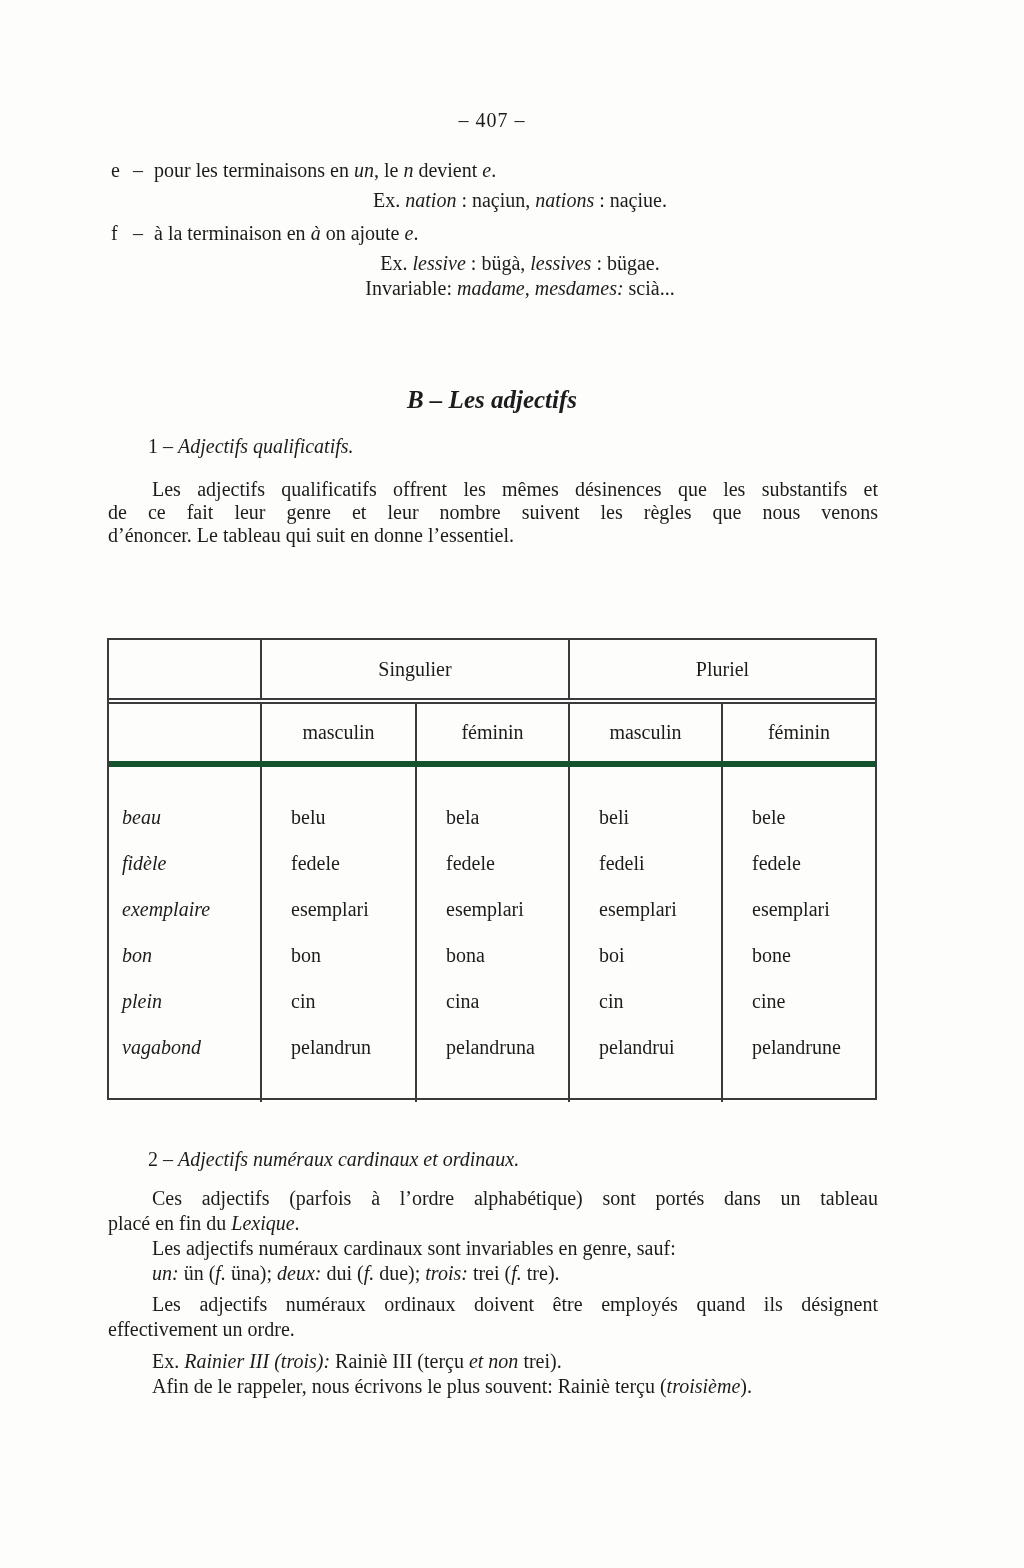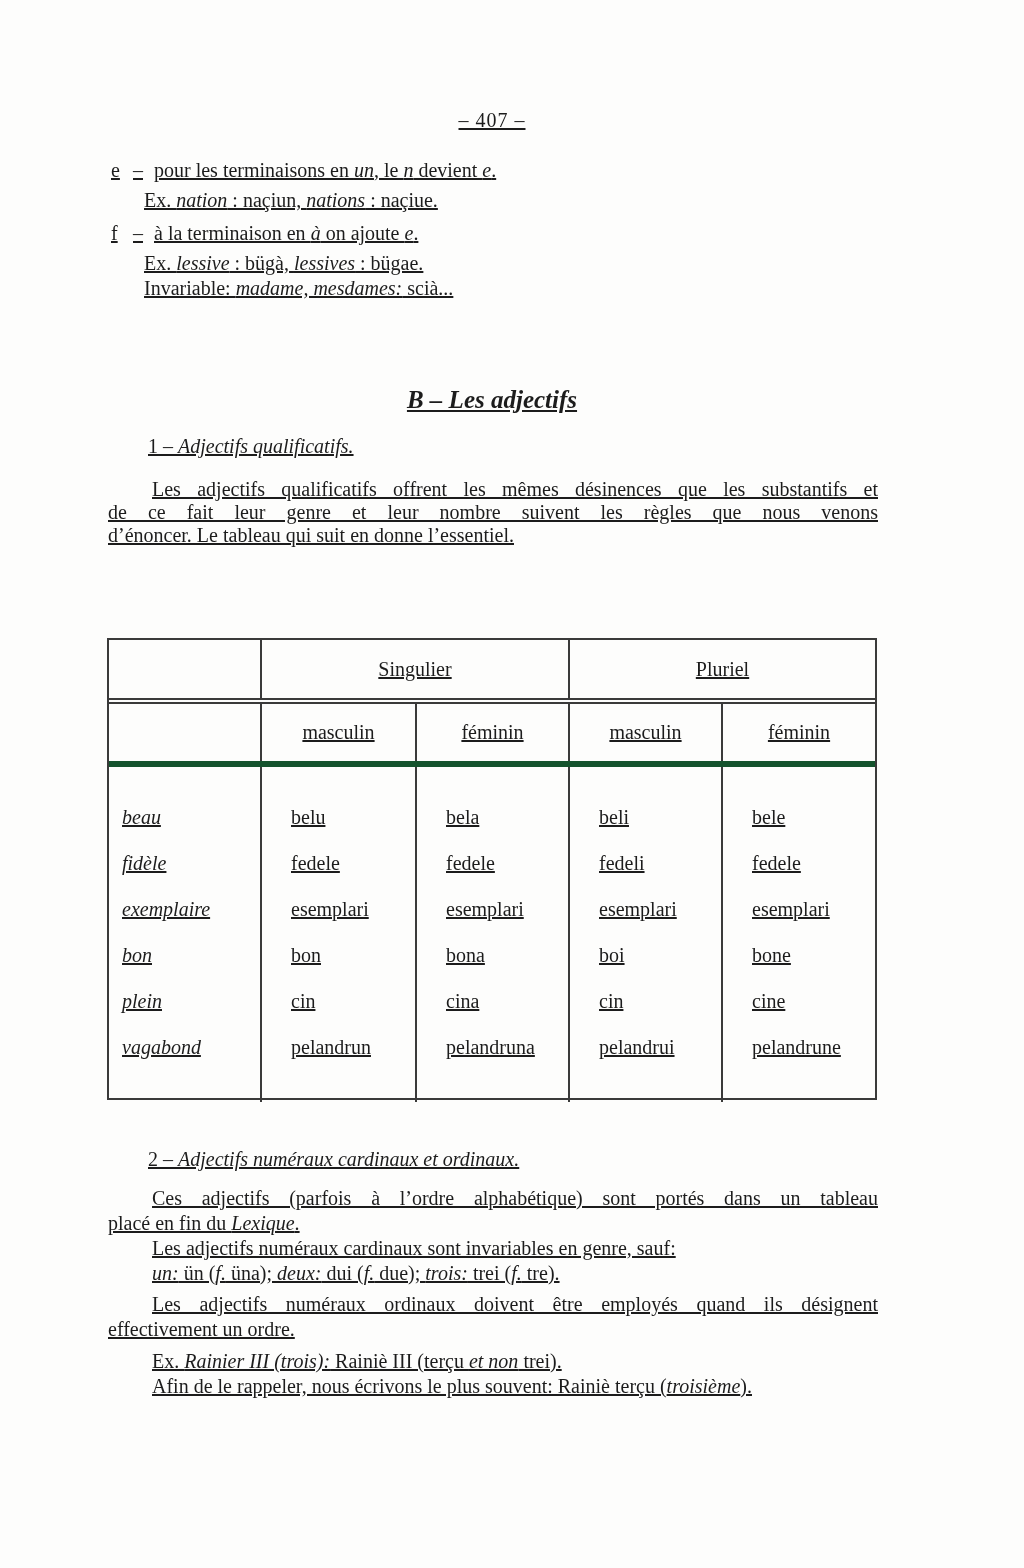--- a/index.html
+++ b/index.html
@@ -5,32 +5,32 @@
   html,body{margin:0;padding:0;background:#ffffff;}
   .page{
     position:relative;
     width:1024px;height:1568px;
     background:#fdfdfc;
     color:#1c1c1c;
     font-family:"Liberation Serif", serif;
     font-size:20px;
     overflow:hidden;
   }
-  .abs{position:absolute;text-decoration:underline;}
+  .abs{position:absolute;}
   i{font-style:italic;}
 
   
   .pagenum{left:107px;top:108px;width:770px;text-align:center;line-height:24px;letter-spacing:1px;}
 
   
   .ef-list{left:111px;top:158px;width:800px;line-height:24px;}
   .li-row{display:flex;}
   .li-letter{width:22px;flex:0 0 22px;}
   .li-dash{width:21px;flex:0 0 21px;}
-  .li-sub{margin-left:33px;}
+  .li-sub{margin-left:18px;text-align:center;}
   .mt6{margin-top:6px;}
   .mt9{margin-top:9px;}
   .mt1{margin-top:1px;}
 
   
   .heading-b{left:107px;top:387px;width:770px;text-align:center;font-weight:bold;font-style:italic;font-size:25px;line-height:26px;}
   .subhead{line-height:24px;}
   .subhead .num{font-style:normal;}
   .subhead-1{left:148px;top:434px;}
   .subhead-2{left:148px;top:1147px;}

